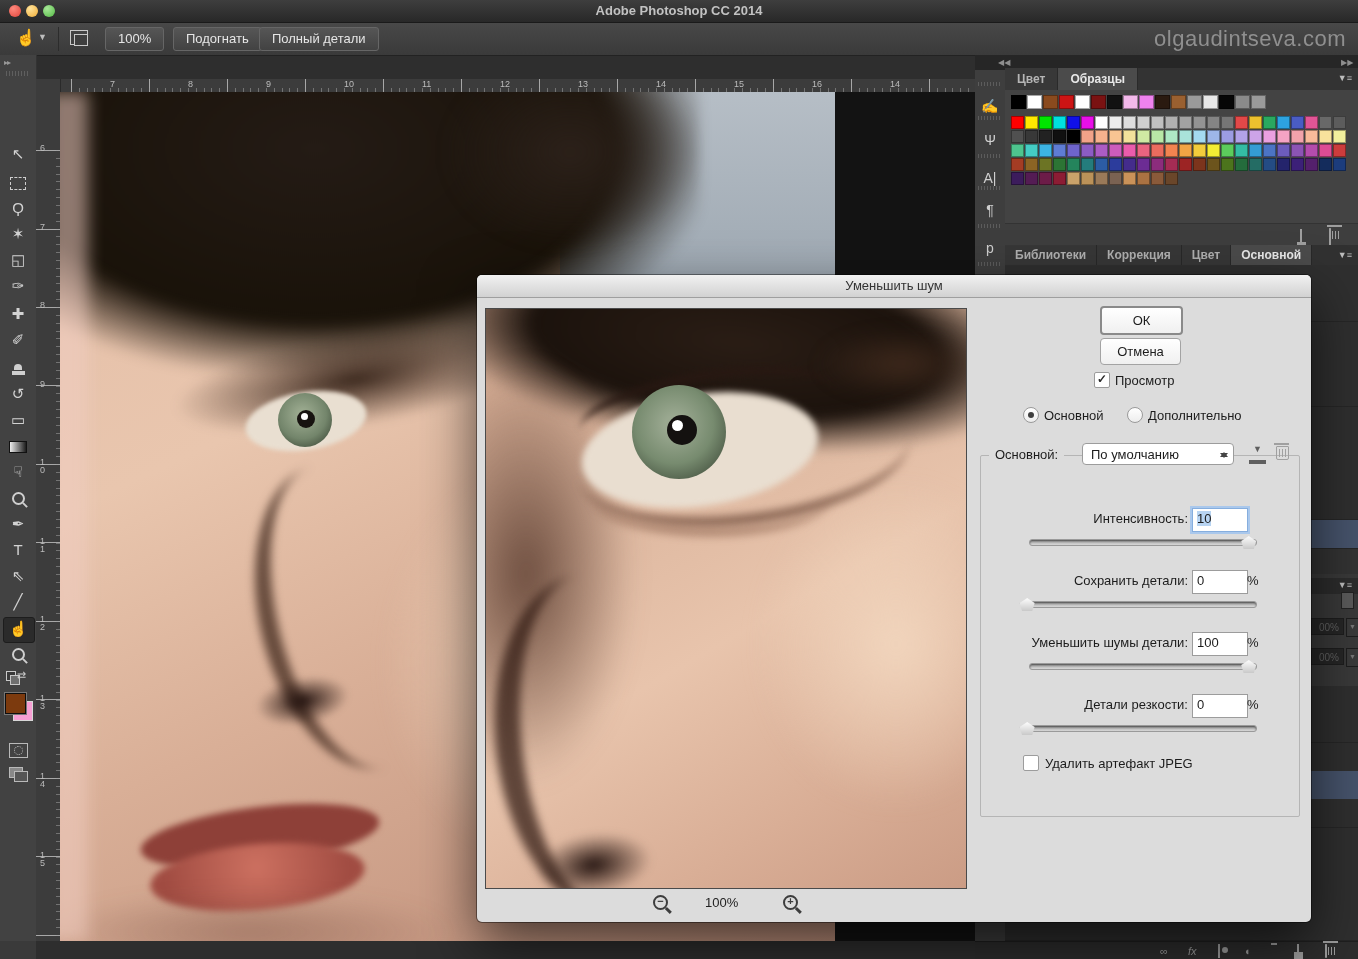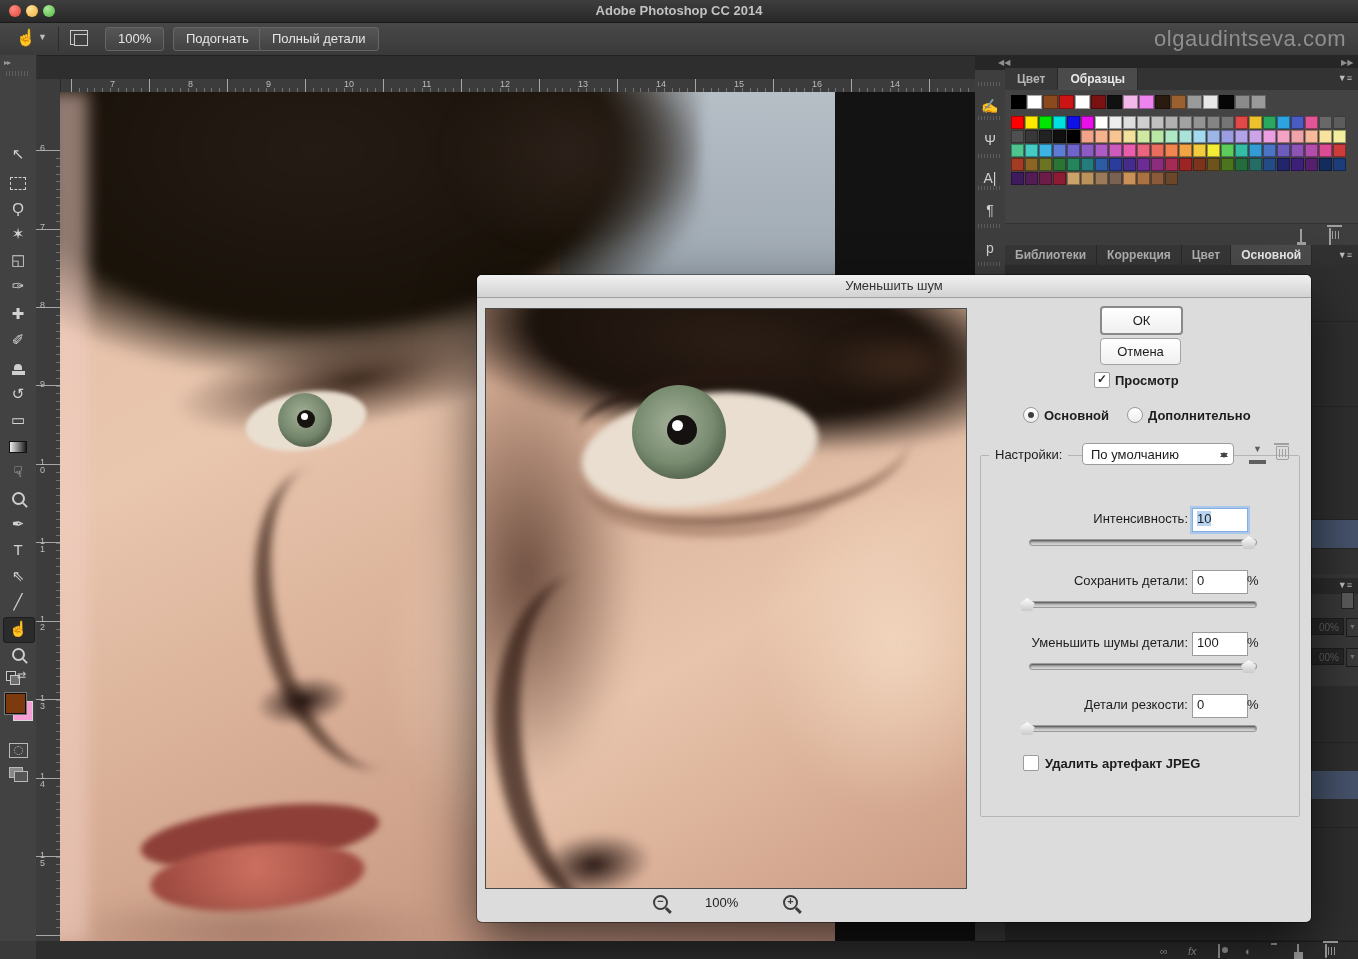--- a/index.html
+++ b/index.html
@@ -151,21 +151,21 @@
   .nostril-p{left:50px;top:525px;width:115px;height:62px;border-radius:50%;background:radial-gradient(#241410,rgba(36,20,16,0) 72%);filter:blur(4px);transform:rotate(-8deg);}
   .zmag{position:absolute;width:11px;height:11px;border:2px solid #3d3d3d;border-radius:50%;color:#3d3d3d;font-size:11px;font-weight:bold;text-align:center;line-height:9px;}
   .zmag::after{content:"";position:absolute;left:10px;top:12px;width:7px;height:2.5px;background:#3d3d3d;transform:rotate(45deg);}
   .zoomtext{position:absolute;font-size:13px;color:#222;}
   .dbtn{position:absolute;left:623px;width:79px;height:25px;background:linear-gradient(#fff,#f0f0f0);border-radius:4px;text-align:center;line-height:25px;}
   .dbtn.ok{top:31px;border:2px solid #8a8a8a;}
   .dbtn.cancel{top:63px;border:1px solid #a3a3a3;}
   .cb{position:absolute;width:14px;height:14px;background:#fff;border:1px solid #9c9c9c;border-radius:2px;text-align:center;line-height:13px;font-size:12px;color:#2a2a2a;font-weight:bold;}
   .radio{position:absolute;width:14px;height:14px;border:1px solid #9a9a9a;border-radius:50%;background:linear-gradient(#fff,#ededed);}
   .radio.on::after{content:"";position:absolute;left:4px;top:4px;width:6px;height:6px;border-radius:50%;background:#3f3f3f;}
-  .dlab{position:absolute;font-weight:bold;}
+  .dlab{position:absolute;}
   .group{left:503px;top:180px;width:318px;height:360px;border:1px solid #b5b5b5;border-radius:2px;}
   .setrow{left:512px;top:169px;height:22px;background:#dcdcdc;padding:0 6px;line-height:22px;}
   .combo{position:absolute;left:605px;top:168px;width:152px;height:22px;background:#fff;border:1px solid #9c9c9c;border-radius:4px;line-height:22px;padding-left:8px;box-sizing:border-box;}
   .spin{position:absolute;right:5px;top:4px;width:9px;height:14px;}
   .spin::before{content:"";position:absolute;left:1px;top:0;border:4px solid transparent;border-bottom:5px solid #444;}
   .spin::after{content:"";position:absolute;left:1px;bottom:0;border:4px solid transparent;border-top:5px solid #444;}
   .save-ico{position:absolute;left:772px;top:172px;width:17px;height:13px;border-bottom:4px solid #5f5f5f;color:#5f5f5f;}
   .save-ico::after{content:"▼";position:absolute;left:4px;top:-3px;font-size:9px;}
   .dtrash{position:absolute;left:799px;top:171px;color:#a0a0a0;}
   .drow-label{position:absolute;left:508px;width:203px;text-align:right;}
@@ -530,21 +530,21 @@
 
     <div class="cb" style="left:617px;top:97px;">✓</div>
     <span class="dlab" style="left:638px;top:98px;">Просмотр</span>
 
     <div class="radio on" style="left:546px;top:132px;"></div>
     <span class="dlab" style="left:567px;top:133px;">Основной</span>
     <div class="radio" style="left:650px;top:132px;"></div>
     <span class="dlab" style="left:671px;top:133px;">Дополнительно</span>
 
     <div class="abs group"></div>
-    <span class="abs setrow">Настройки:</span>
+    <span class="abs setrow">Основной:</span>
     <div class="combo"><span>По умолчанию</span><span class="spin"></span></div>
     <span class="save-ico"></span>
     <span class="dtrash tr"></span>
 
     <span class="drow-label" style="top:236px;">Интенсивность:</span>
     <span class="dfield focused" style="top:233px;"><span class="hl">10</span></span>
     <div class="slider" style="left:552px;top:264px;width:226px;">
         <div class="sthumb" style="left: calc(97% - 8px);"></div>
       </div>
 

